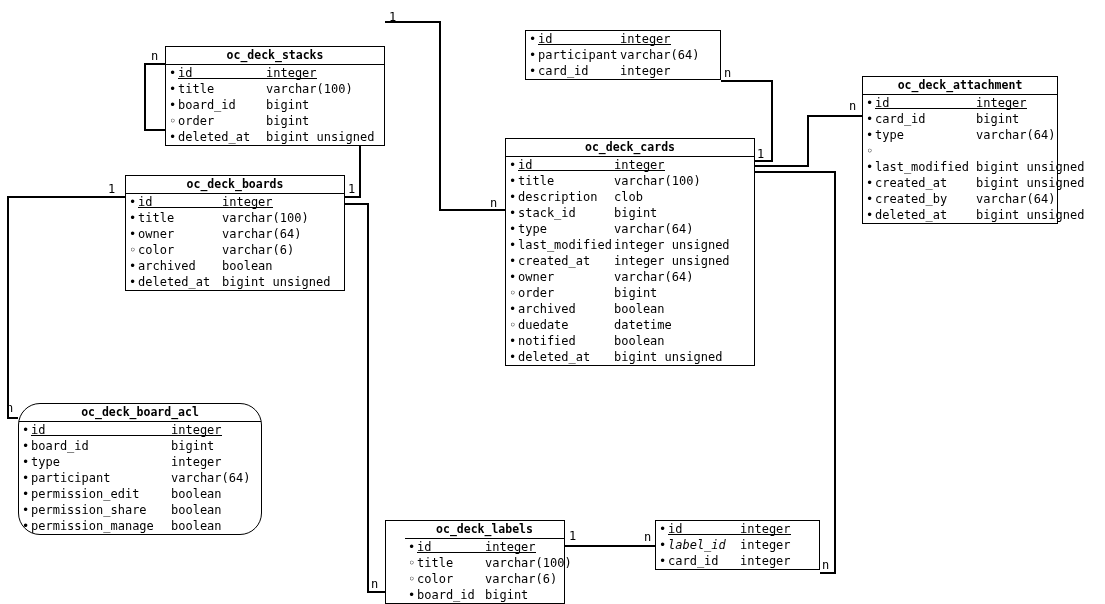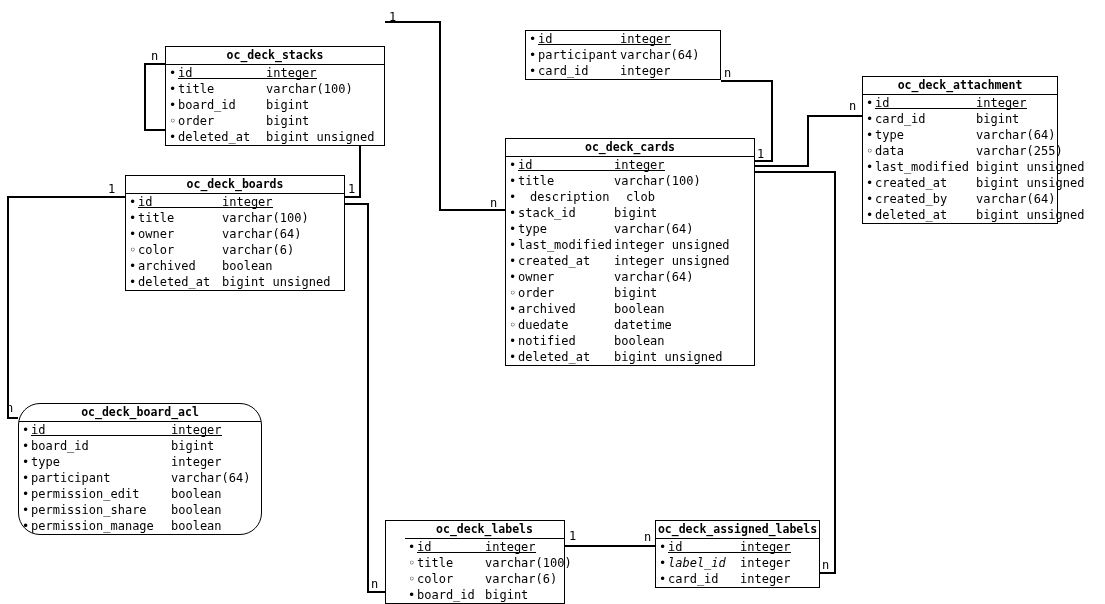--- a/index.html
+++ b/index.html
@@ -141,24 +141,20 @@
       </div>
       <div class="row">
         <span class="bullet">•</span>
         <span class="rowtext">
           <span class="cname" style="width: 101px;">type</span>
           <span class="ctype">varchar(64)</span>
         </span>
       </div>
       <div class="row">
         <span class="bullet">◦</span>
-        <span class="rowtext">
-          <span class="cname" style="width: 101px;">data</span>
-          <span class="ctype">varchar(255)</span>
-        </span>
       </div>
       <div class="row">
         <span class="bullet">•</span>
         <span class="rowtext">
           <span class="cname" style="width: 101px;">last_modified</span>
           <span class="ctype">bigint unsigned</span>
         </span>
       </div>
       <div class="row">
         <span class="bullet">•</span>
@@ -239,21 +235,21 @@
       <div class="row">
         <span class="bullet">•</span>
         <span class="rowtext">
           <span class="cname" style="width: 96px;">title</span>
           <span class="ctype">varchar(100)</span>
         </span>
       </div>
       <div class="row">
         <span class="bullet">•</span>
         <span class="rowtext">
-          <span class="cname" style="width: 96px; margin-left: 12px;">description</span>
+          <span class="cname" style="width: 96px;">description</span>
           <span class="ctype">clob</span>
         </span>
       </div>
       <div class="row">
         <span class="bullet">•</span>
         <span class="rowtext">
           <span class="cname" style="width: 96px;">stack_id</span>
           <span class="ctype">bigint</span>
         </span>
       </div>
@@ -398,21 +394,20 @@
       </div>
       <div class="row">
         <span class="bullet">•</span>
         <span class="rowtext">
           <span class="cname" style="width: 68px;">board_id</span>
           <span class="ctype">bigint</span>
         </span>
       </div>
     </div>
     <div class="table-box" style="left: 655px; top: 520px; width: 165px;">
-      <div class="table-header">oc_deck_assigned_labels</div>
       <div class="row">
         <span class="bullet">•</span>
         <span class="rowtext pk">
           <span class="cname" style="width: 72px;">id</span>
           <span class="ctype">integer</span>
         </span>
       </div>
       <div class="row">
         <span class="bullet">•</span>
         <span class="rowtext">

